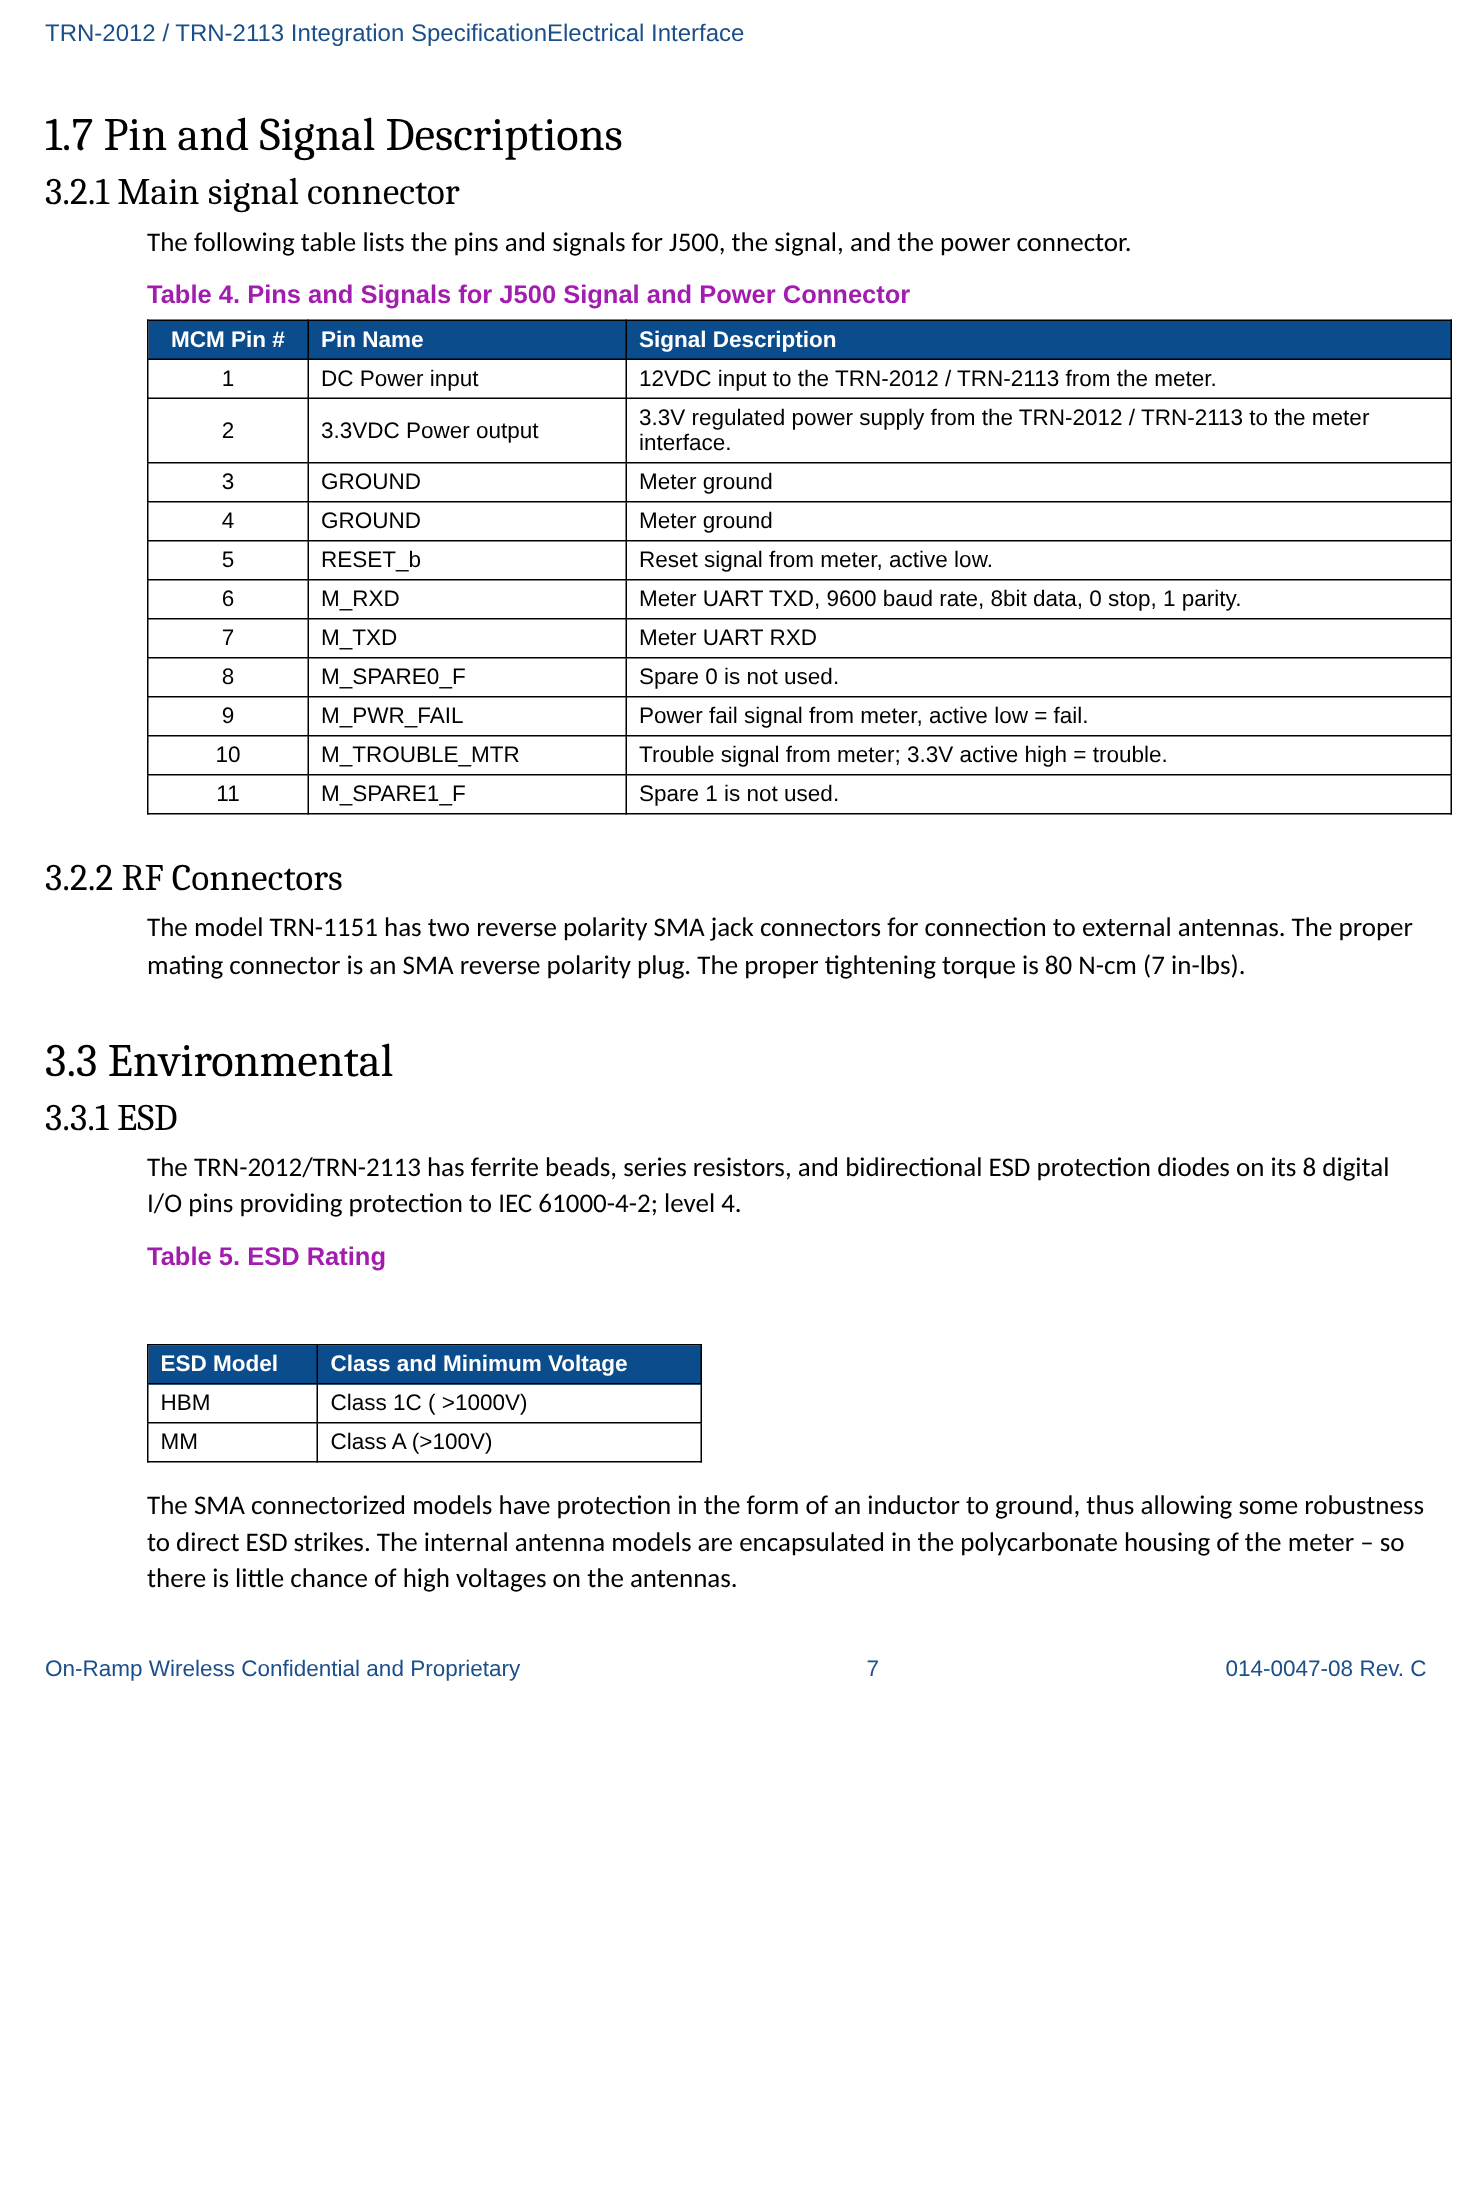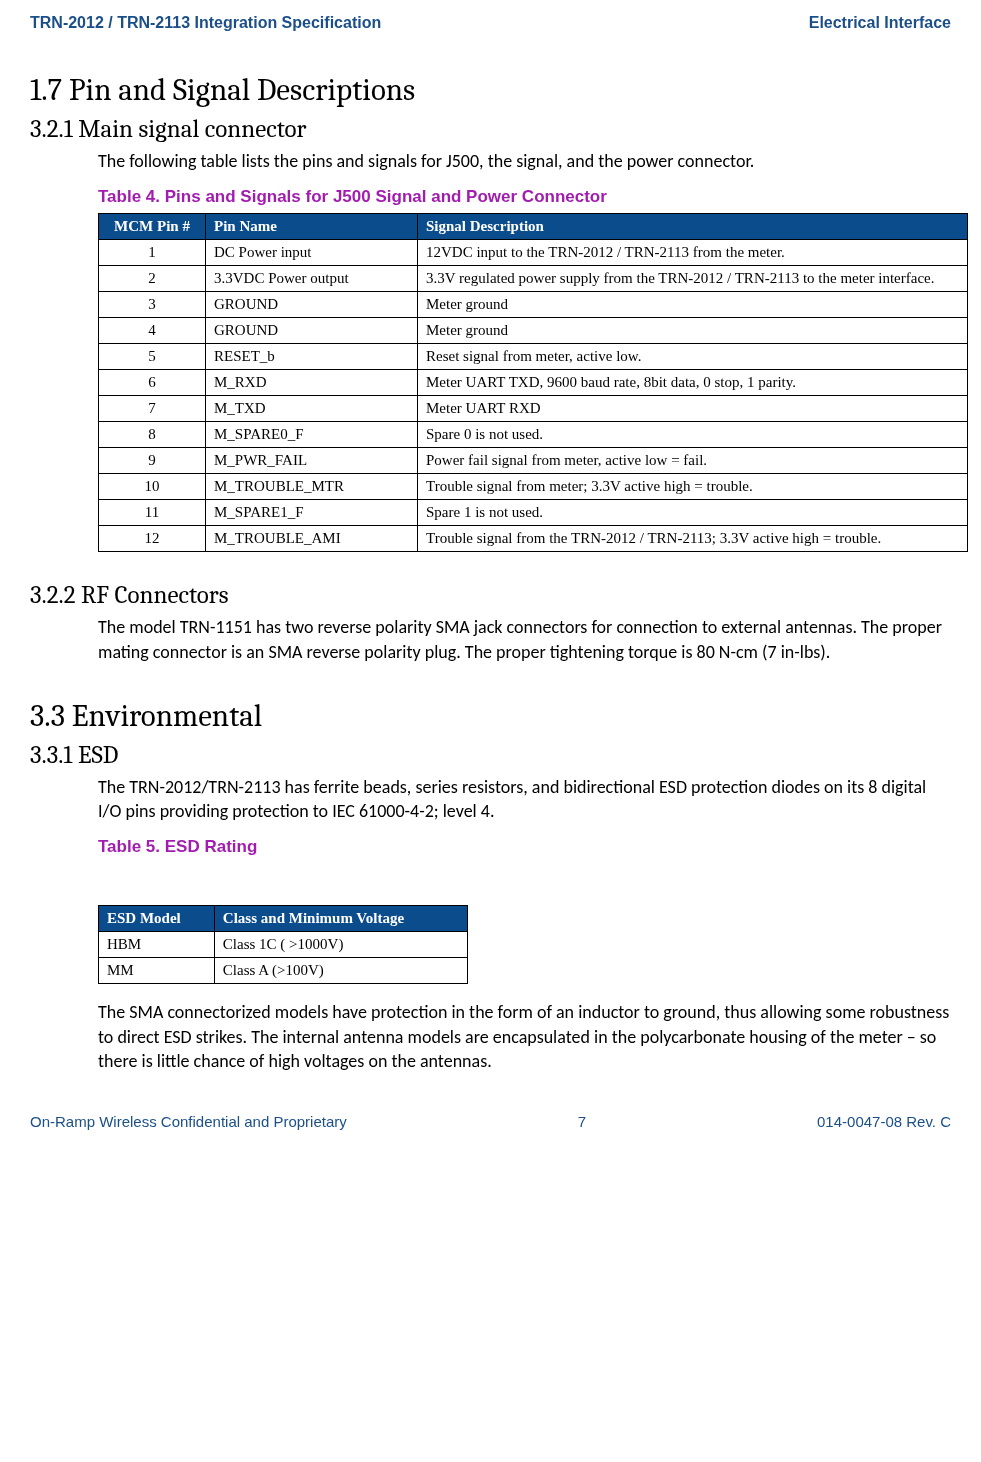--- a/index.html
+++ b/index.html
@@ -8,23 +8,22 @@
     font-family: Calibri, Arial, sans-serif;
     background: #fff;
     color: #000;
     width: 981px;
   }
   .page {
     padding: 14px 30px 20px 30px;
   }
   .header-row {
     display: flex;
-    justify-content: space-between;
     font-family: Arial, sans-serif;
-    font-weight: bold;
+    font-weight: normal;
     color: #1b4f8a;
     font-size: 16px;
     padding-bottom: 6px;
   }
   .h2 {
     font-family: Cambria, Georgia, serif;
     font-size: 31px;
     font-weight: normal;
     margin: 34px 0 4px 0;
   }
@@ -44,21 +43,21 @@
   .table-caption {
     font-family: Arial, sans-serif;
     font-weight: bold;
     color: #a21caf;
     font-size: 17px;
     margin: 14px 0 6px 68px;
   }
   table {
     border-collapse: collapse;
     margin-left: 68px;
-    font-family: Liberation Serif, serif;
+    font-family: Liberation Sans, sans-serif;
     font-size: 15px;
     padding-left: 24px;
   }
   table.t1 { width: 870px; }
   table.t2 { width: 370px; margin-top: 48px; }
   th {
     background: #0b4c8c;
     color: #fff;
     text-align: left;
     padding: 4px 8px;
@@ -165,25 +164,20 @@
         <tr>
           <td class="col-pin">10</td>
           <td class="col-name">M_TROUBLE_MTR</td>
           <td>Trouble signal from meter; 3.3V active high = trouble.</td>
         </tr>
         <tr>
           <td class="col-pin">11</td>
           <td class="col-name">M_SPARE1_F</td>
           <td>Spare 1 is not used.</td>
         </tr>
-        <tr>
-          <td class="col-pin">12</td>
-          <td class="col-name">M_TROUBLE_AMI</td>
-          <td>Trouble signal from the TRN-2012 / TRN-2113; 3.3V active high = trouble.</td>
-        </tr>
       </tbody>
   </table>
 
   <div class="h3" style="margin-top:28px;">
     <span>3.2.2</span>
     <span>RF Connectors</span>
   </div>
 
   <div class="body-text">The model TRN-1151 has two reverse polarity SMA jack connectors for connection to external antennas. The proper mating connector is an SMA reverse polarity plug. The proper tightening torque is 80 N-cm (7 in-lbs).</div>
 

